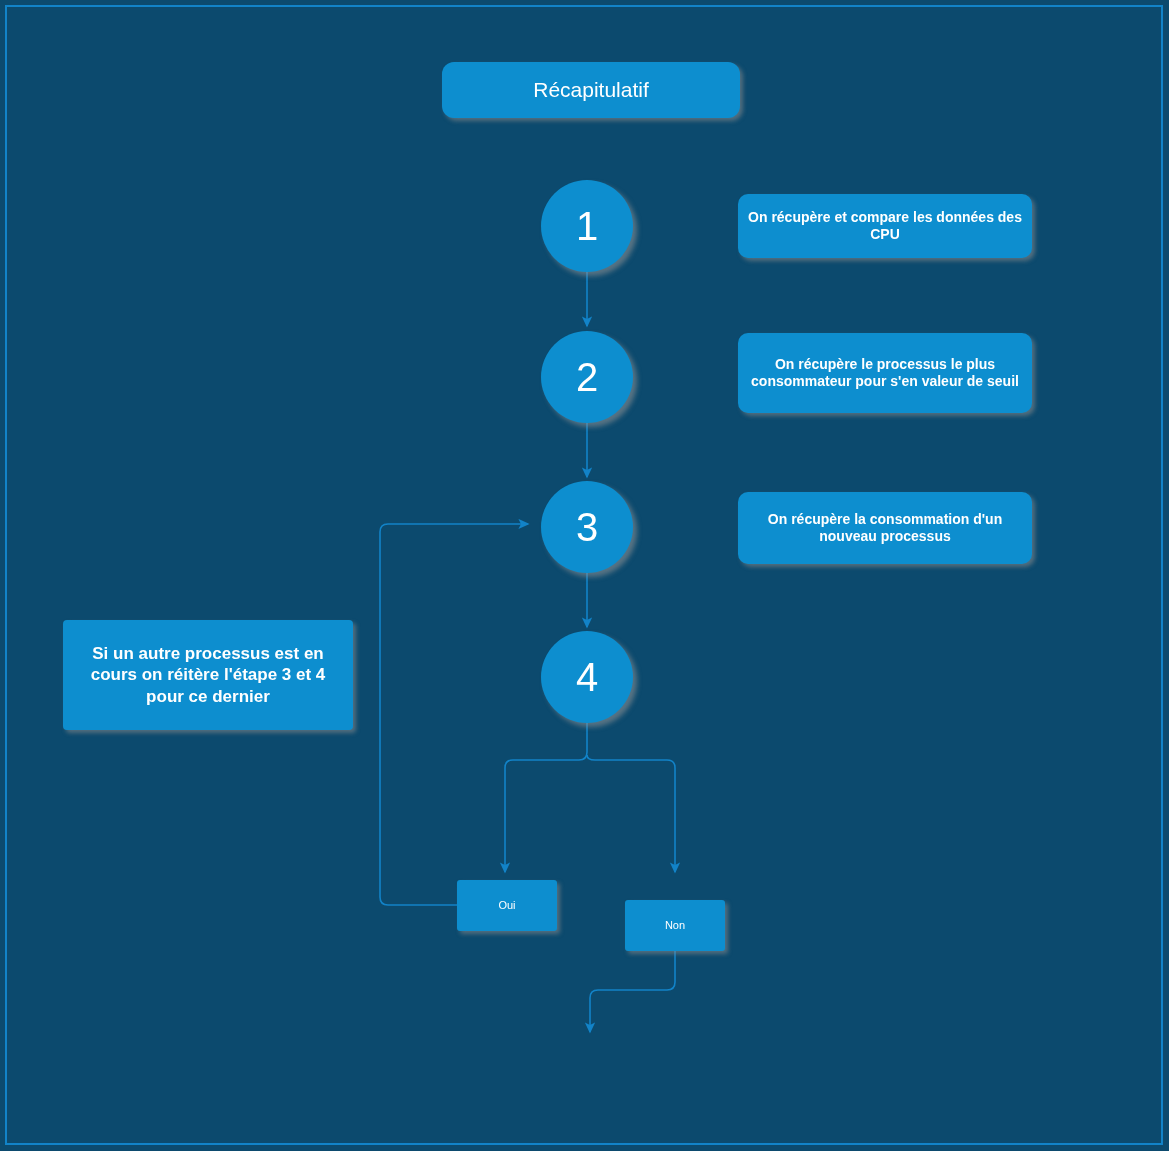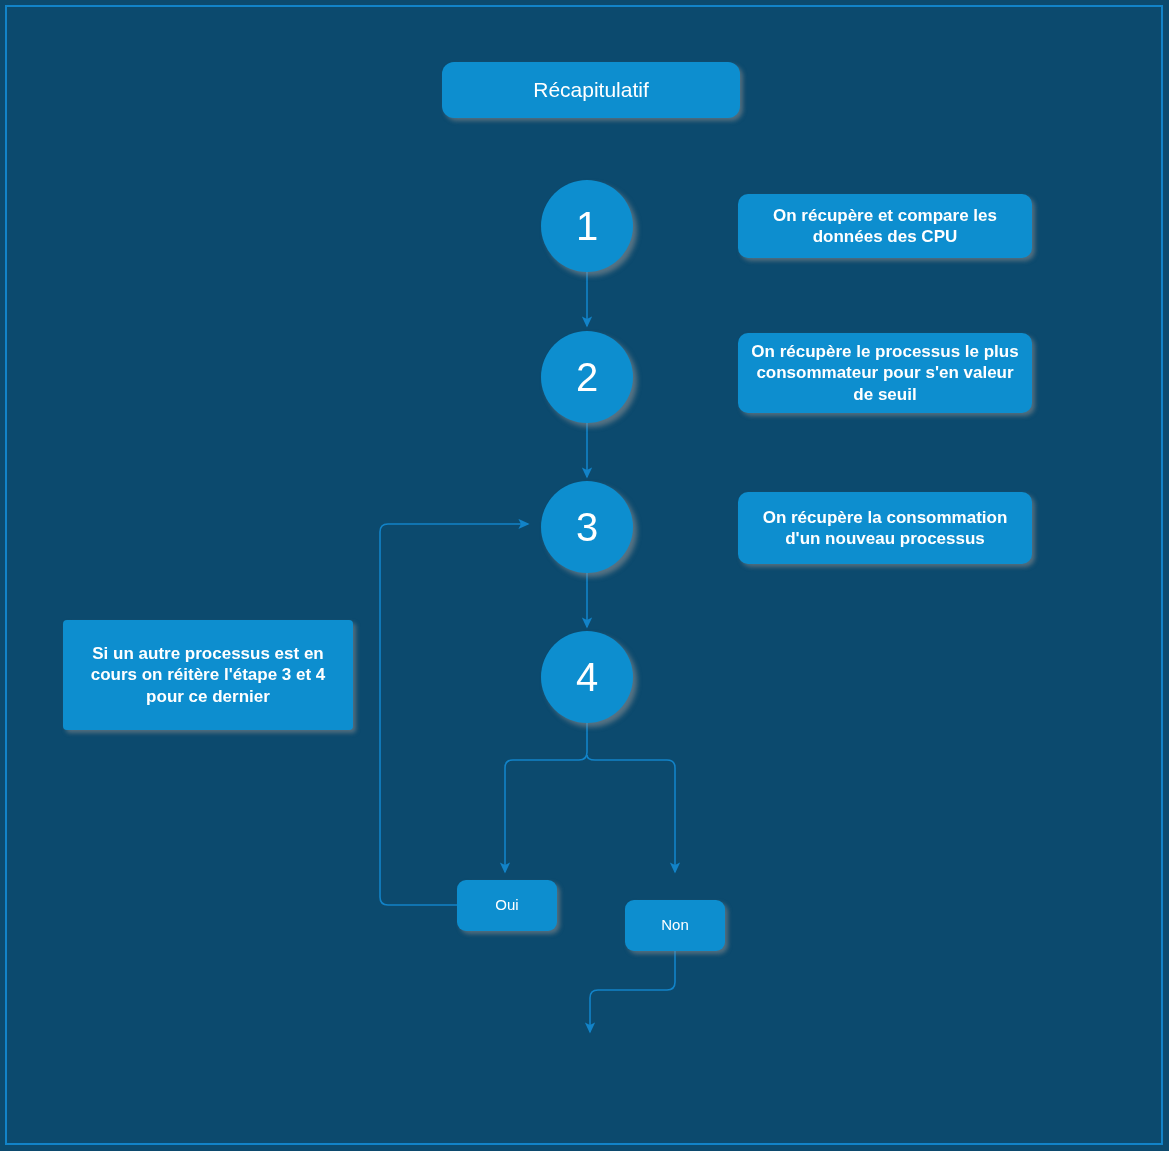--- a/index.html
+++ b/index.html
@@ -46,39 +46,39 @@
     justify-content: center;
     text-align: center;
     box-shadow: 3px 3px 4px rgba(140,140,140,0.55);
     line-height: 1.25;
   }
   .title-node {
     font-size: 21px;
     border-radius: 12px;
   }
   .callout {
-    font-size: 17px;
+    font-size: 14px;
     font-weight: bold;
     border-radius: 10px;
     padding: 16px 10px;
   }
   .circle {
     border-radius: 50%;
     font-size: 40px;
     box-shadow: 4px 4px 5px rgba(150,150,150,0.55);
   }
   .decision {
     font-size: 14px;
     font-weight: bold;
     border-radius: 9px;
     padding: 4px 8px;
   }
   .branch {
-    font-size: 15px;
-    border-radius: 9px;
+    font-size: 11px;
+    border-radius: 3px;
   }
   .result-node {
     font-size: 21px;
     border-radius: 12px;
   }
   .callout-left {
     font-size: 17px;
     font-weight: bold;
     border-radius: 4px;
     padding: 12px 12px;

